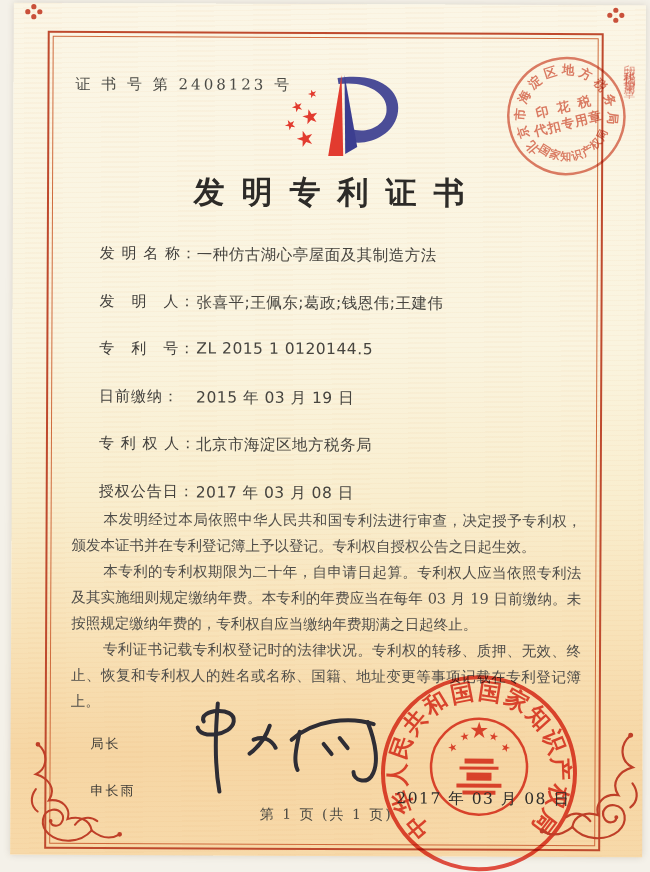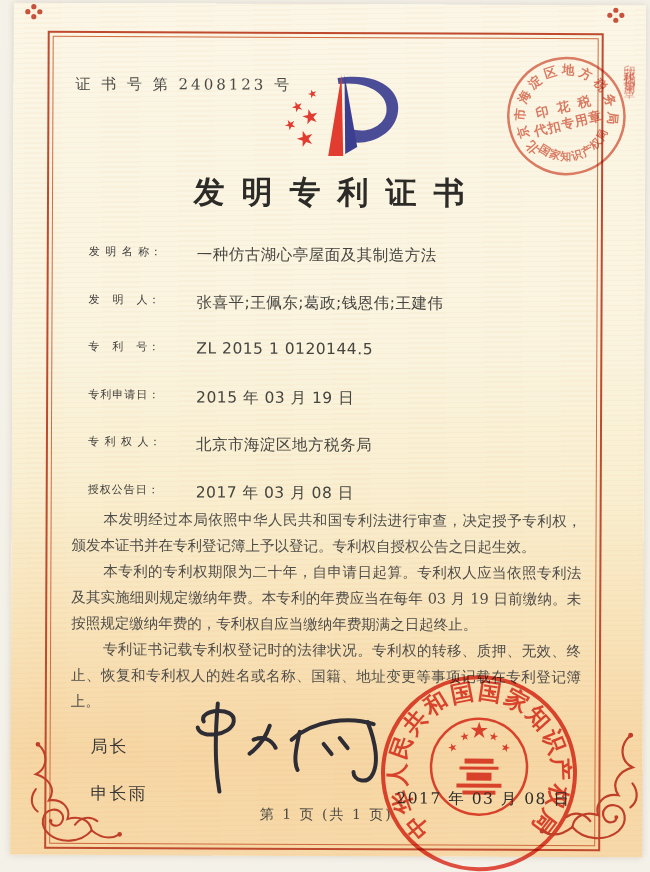--- a/index.html
+++ b/index.html
@@ -12,26 +12,26 @@
       linear-gradient(180deg,#fbf6e6 0%,#faf4df 40%,#f9eecf 58%,#f8e2b8 74%,#f6d6a4 88%,#f7d9a9 100%);
     box-shadow:0 0 7px rgba(90,70,50,.18);
     transform:rotate(.25deg);}
   #frame{position:absolute;left:34px;top:28px;width:552px;height:814px;border:2px solid #bf4a2e;}
   #frame-inner{position:absolute;inset:3px;border:1px solid #cf6b3d;}
   .abs{position:absolute;}
   #cert-no{left:62px;top:72px;font-size:15px;letter-spacing:3px;color:#4a4a45;font-family:"DejaVu Serif",serif;}
   #title{left:0;top:168px;width:100%;text-align:center;font-size:31px;font-weight:bold;
     letter-spacing:17px;padding-left:17px;box-sizing:border-box;color:#2d2b28;}
   .field-row{left:76px;height:24px;white-space:nowrap;}
-  .field-label{position:absolute;left:0;top:0;font-size:11px;letter-spacing:1px;color:#3f3d3a;}
+  .field-label{position:absolute;left:11px;top:0;font-size:15px;letter-spacing:1px;color:#3f3d3a;}
   .field-value{position:absolute;left:108px;top:0;font-size:15.5px;color:#46443f;letter-spacing:.5px;}
   #body-text{left:60px;top:503px;width:510px;font-family:"DejaVu Serif",serif;
     font-size:14.5px;line-height:26px;color:#504e4a;text-align:justify;}
   #body-text p{margin:0;text-indent:2.2em;}
-  .sig-label{left:80px;font-size:17px;color:#3c3a36;letter-spacing:2px;}
+  .sig-label{left:80px;font-size:13px;color:#3c3a36;letter-spacing:2px;}
   #seal-date{left:386px;top:784px;font-size:15.5px;color:#2d2c2a;letter-spacing:1.5px;
     font-family:"DejaVu Serif",serif;z-index:6;}
   #footer{left:0;top:802px;width:100%;text-align:center;font-size:14px;color:#4a4842;
     letter-spacing:2px;font-family:"DejaVu Serif",serif;}
   #edge-imprint{right:8px;top:50px;writing-mode:vertical-rl;font-size:12px;letter-spacing:3px;
     color:rgba(205,75,55,.55);}
   .seal-svg{mix-blend-mode:multiply;}
 </style>
 </head>
 <body>
@@ -109,21 +109,21 @@
     </div>
     <div class="abs field-row" style="top:289px">
       <span class="field-label">发　明　人：</span>
       <span class="field-value">张喜平;王佩东;葛政;钱恩伟;王建伟</span>
     </div>
     <div class="abs field-row" style="top:336px">
       <span class="field-label">专　利　号：</span>
       <span class="field-value">ZL 2015 1 0120144.5</span>
     </div>
     <div class="abs field-row" style="top:384px">
-      <span class="field-label">专利申请日：</span>
+      <span class="field-label">日前缴纳：</span>
       <span class="field-value">2015 年 03 月 19 日</span>
     </div>
     <div class="abs field-row" style="top:431px">
       <span class="field-label">专 利 权 人：</span>
       <span class="field-value">北京市海淀区地方税务局</span>
     </div>
     <div class="abs field-row" style="top:479px">
       <span class="field-label">授权公告日：</span>
       <span class="field-value">2017 年 03 月 08 日</span>
     </div>

